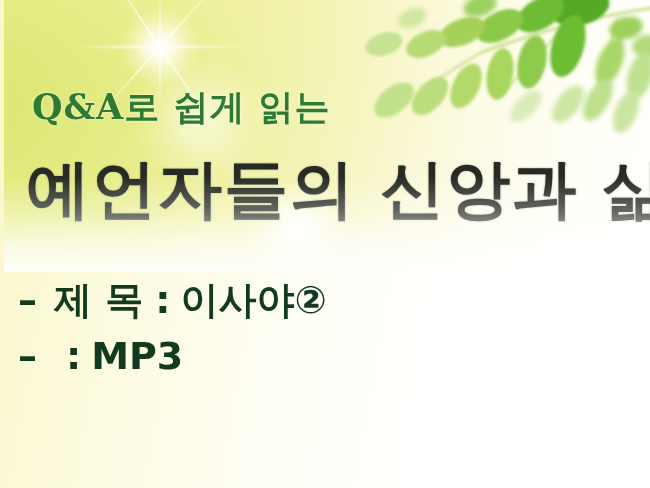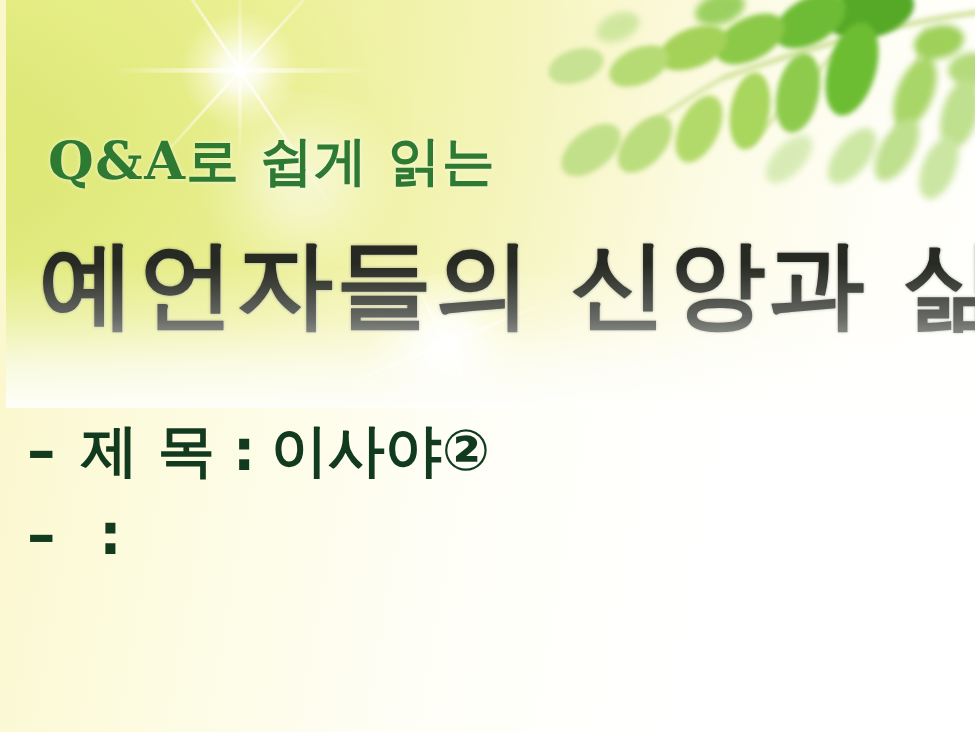--- a/index.html
+++ b/index.html
@@ -277,17 +277,18 @@
     <div class="detail-row">
       <span class="detail-dash">–</span>
       <span class="detail-label">제   목</span>
       <span class="detail-sep">:</span>
       <span class="detail-value">이사야②</span>
     </div>
 
     <div class="detail-row">
       <span class="detail-dash">–</span>
       <span class="detail-sep">:</span>
+      <span class="detail-value">MP3</span>
     </div>
 
   </div>
 
 </div>
 
 </body></html>

